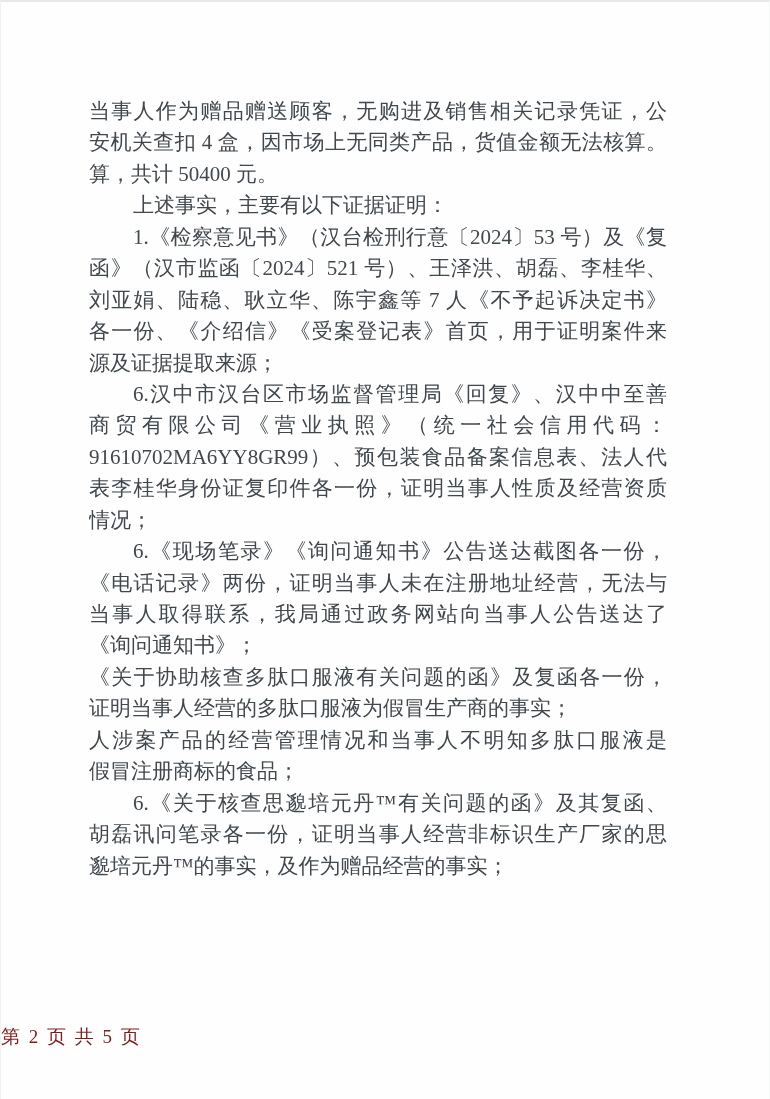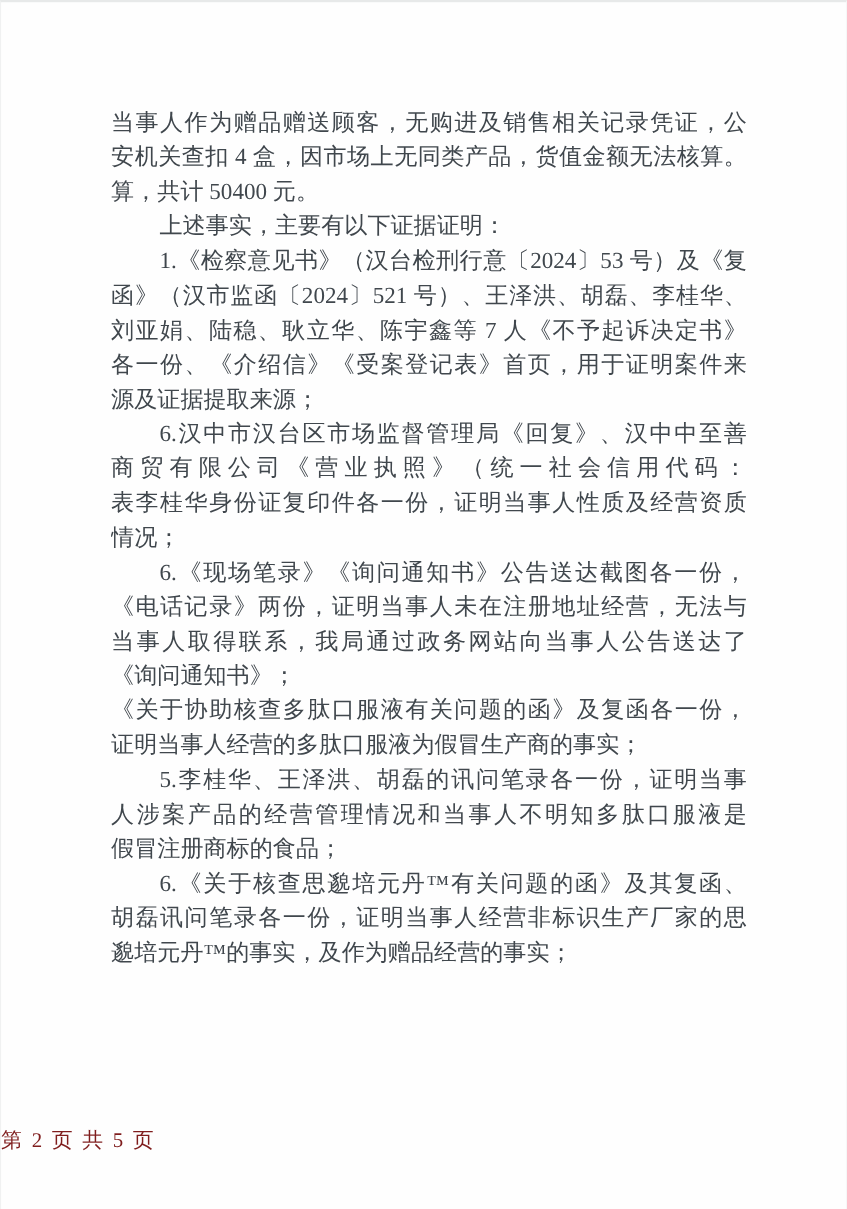--- a/index.html
+++ b/index.html
@@ -14,21 +14,21 @@
     background: #fefefe;
     border-top: 2px solid #e7e9e9;
     border-left: 1px solid #f0f1f1;
     border-right: 1px solid #f6f7f7;
     box-sizing: border-box;
     overflow: hidden;
     font-family: "Liberation Serif", "DejaVu Serif", serif;
   }
   .body-text {
     position: absolute;
-    left: 100px;
+    left: 88px;
     top: 94px;
     width: 578px;
     font-size: 21px;
     line-height: 31.45px;
     color: #40474d;
     font-weight: 400;
   }
   .ln {
     height: 31.45px;
     overflow: hidden;
@@ -63,29 +63,29 @@
     <div class="ln">安机关查扣 4 盒，因市场上无同类产品，货值金额无法核算。</div>
     <div class="ln partial">算，共计 50400 元。</div>
     <div class="ln partial ind">上述事实，主要有以下证据证明：</div>
     <div class="ln ind">1.《检察意见书》（汉台检刑行意〔2024〕53 号）及《复</div>
     <div class="ln">函》（汉市监函〔2024〕521 号）、王泽洪、胡磊、李桂华、</div>
     <div class="ln">刘亚娟、陆稳、耿立华、陈宇鑫等 7 人《不予起诉决定书》</div>
     <div class="ln">各一份、《介绍信》《受案登记表》首页，用于证明案件来</div>
     <div class="ln partial">源及证据提取来源；</div>
     <div class="ln ind">6.汉中市汉台区市场监督管理局《回复》、汉中中至善</div>
     <div class="ln">商贸有限公司《营业执照》（统一社会信用代码：</div>
+    <div class="ln">91610702MA6YY8GR99）、预包装食品备案信息表、法人代</div>
     <div class="ln">表李桂华身份证复印件各一份，证明当事人性质及经营资质</div>
     <div class="ln partial">情况；</div>
     <div class="ln ind">6.《现场笔录》《询问通知书》公告送达截图各一份，</div>
     <div class="ln">《电话记录》两份，证明当事人未在注册地址经营，无法与</div>
     <div class="ln">当事人取得联系，我局通过政务网站向当事人公告送达了</div>
     <div class="ln partial">《询问通知书》；</div>
     <div class="ln">《关于协助核查多肽口服液有关问题的函》及复函各一份，</div>
     <div class="ln partial">证明当事人经营的多肽口服液为假冒生产商的事实；</div>
-    <div class="ln ind">5.李桂华、王泽洪、胡磊的讯问笔录各一份，证明当事</div>
     <div class="ln">人涉案产品的经营管理情况和当事人不明知多肽口服液是</div>
     <div class="ln partial">假冒注册商标的食品；</div>
     <div class="ln ind">6.《关于核查思邈培元丹™有关问题的函》及其复函、</div>
     <div class="ln">胡磊讯问笔录各一份，证明当事人经营非标识生产厂家的思</div>
     <div class="ln partial">邈培元丹™的事实，及作为赠品经营的事实；</div>
   </div>
 
   <div class="footer">第 2 页 共 5 页</div>
 </div>
 

